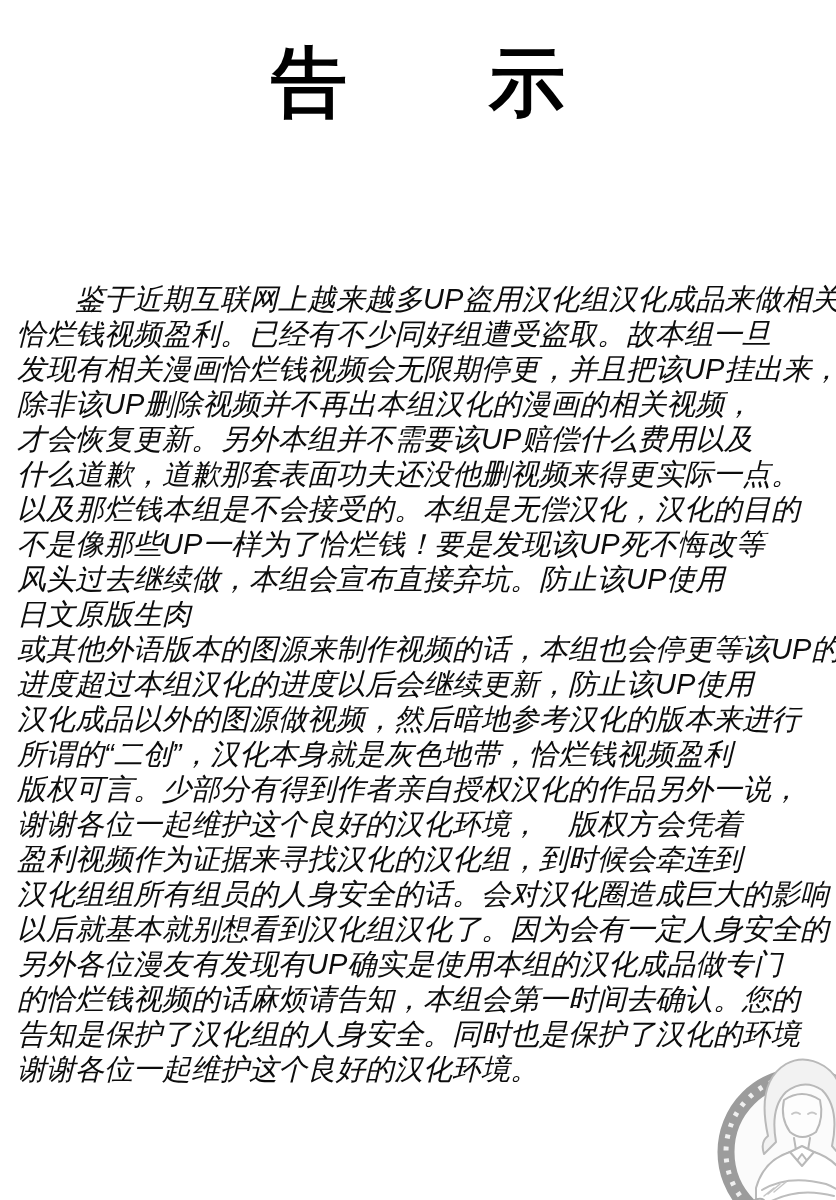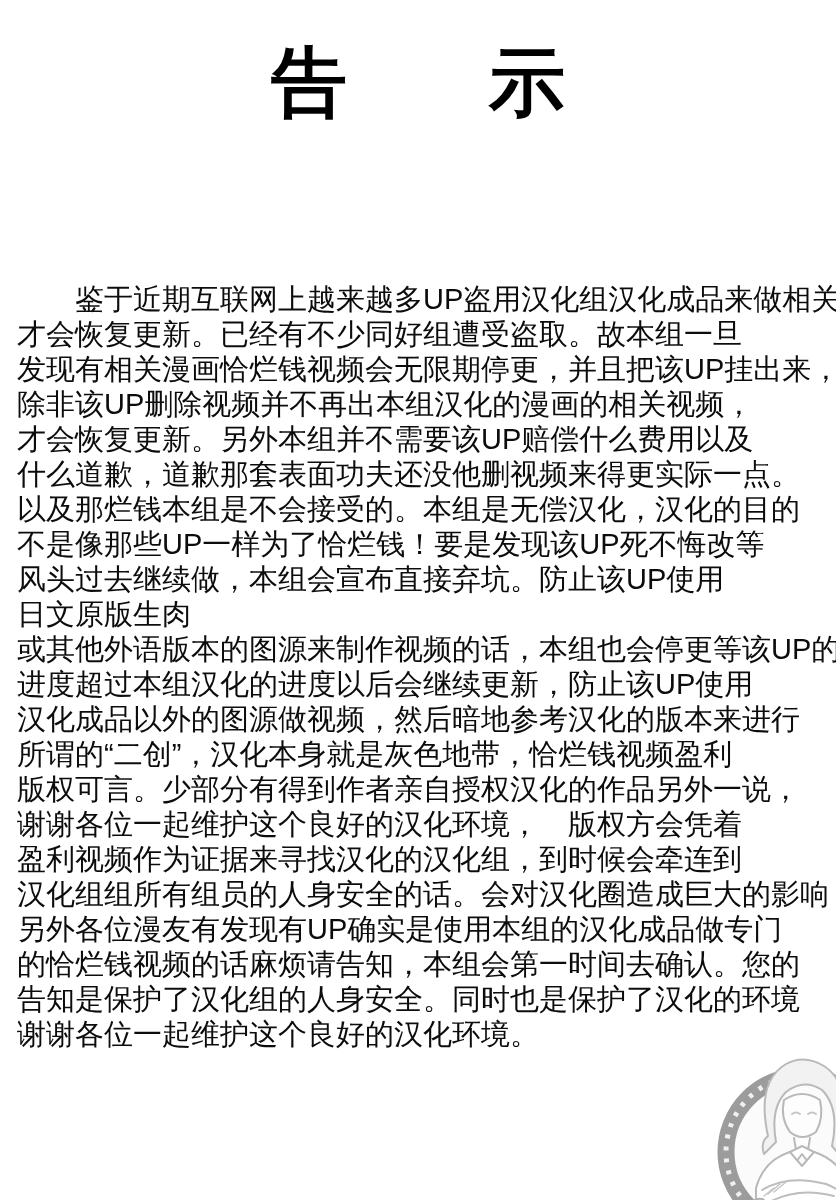--- a/index.html
+++ b/index.html
@@ -15,55 +15,56 @@
     position:absolute;top:40px;left:0;width:100%;
     display:flex;justify-content:center;gap:142px;
     font-size:76px;line-height:86px;font-weight:900;color:#000;
     letter-spacing:0;
   }
   .title span{transform:scaleY(0.98);}
   .body{
     position:absolute;left:17px;top:282px;width:812px;
     font-size:29px;line-height:35px;color:#0c0c0c;
   }
-  .line{white-space:nowrap;height:35px;overflow:visible;}
+  .line{white-space:nowrap;height:35px;overflow:visible;font-style:italic;}
   .line.indent{text-indent:58px;}
   .watermark{
     position:absolute;left:704px;top:1038px;width:200px;height:200px;
   }
 </style>
 </head>
 <body>
 
 <div class="page">
 
   <div class="title">
     <span>告</span>
     <span>示</span>
   </div>
 
   <div class="body">
     <div class="line indent">鉴于近期互联网上越来越多UP盗用汉化组汉化成品来做相关</div>
-    <div class="line">才会恢复更新。已经有不少同好组遭受盗取。故本组一旦</div>
+    <div class="line">恰烂钱视频盈利。已经有不少同好组遭受盗取。故本组一旦</div>
     <div class="line">发现有相关漫画恰烂钱视频会无限期停更，并且把该UP挂出来，</div>
     <div class="line">除非该UP删除视频并不再出本组汉化的漫画的相关视频，</div>
     <div class="line">才会恢复更新。另外本组并不需要该UP赔偿什么费用以及</div>
     <div class="line">什么道歉，道歉那套表面功夫还没他删视频来得更实际一点。</div>
     <div class="line">以及那烂钱本组是不会接受的。本组是无偿汉化，汉化的目的</div>
     <div class="line">不是像那些UP一样为了恰烂钱！要是发现该UP死不悔改等</div>
     <div class="line">风头过去继续做，本组会宣布直接弃坑。防止该UP使用</div>
     <div class="line">日文原版生肉</div>
     <div class="line">或其他外语版本的图源来制作视频的话，本组也会停更等该UP的</div>
     <div class="line">进度超过本组汉化的进度以后会继续更新，防止该UP使用</div>
     <div class="line">汉化成品以外的图源做视频，然后暗地参考汉化的版本来进行</div>
     <div class="line">所谓的“二创”，汉化本身就是灰色地带，恰烂钱视频盈利</div>
     <div class="line">版权可言。少部分有得到作者亲自授权汉化的作品另外一说，</div>
     <div class="line">谢谢各位一起维护这个良好的汉化环境，　版权方会凭着</div>
     <div class="line">盈利视频作为证据来寻找汉化的汉化组，到时候会牵连到</div>
     <div class="line">汉化组组所有组员的人身安全的话。会对汉化圈造成巨大的影响，</div>
+    <div class="line">以后就基本就别想看到汉化组汉化了。因为会有一定人身安全的</div>
     <div class="line">另外各位漫友有发现有UP确实是使用本组的汉化成品做专门</div>
     <div class="line">的恰烂钱视频的话麻烦请告知，本组会第一时间去确认。您的</div>
     <div class="line">告知是保护了汉化组的人身安全。同时也是保护了汉化的环境</div>
     <div class="line">谢谢各位一起维护这个良好的汉化环境。</div>
   </div>
 
   <svg class="watermark" viewBox="0 0 200 200" xmlns="http://www.w3.org/2000/svg" aria-hidden="true">
 
     <g>
       <circle cx="98" cy="114" r="76" fill="#fbfbfb"></circle>

